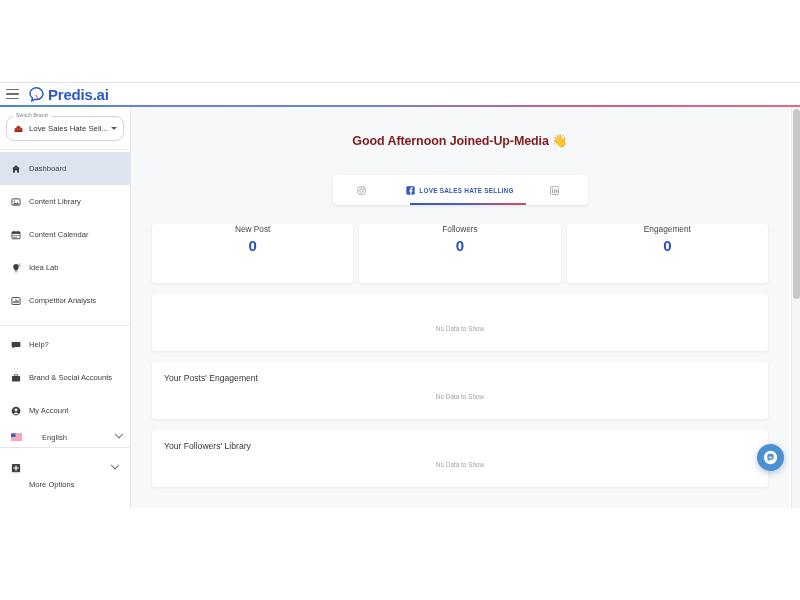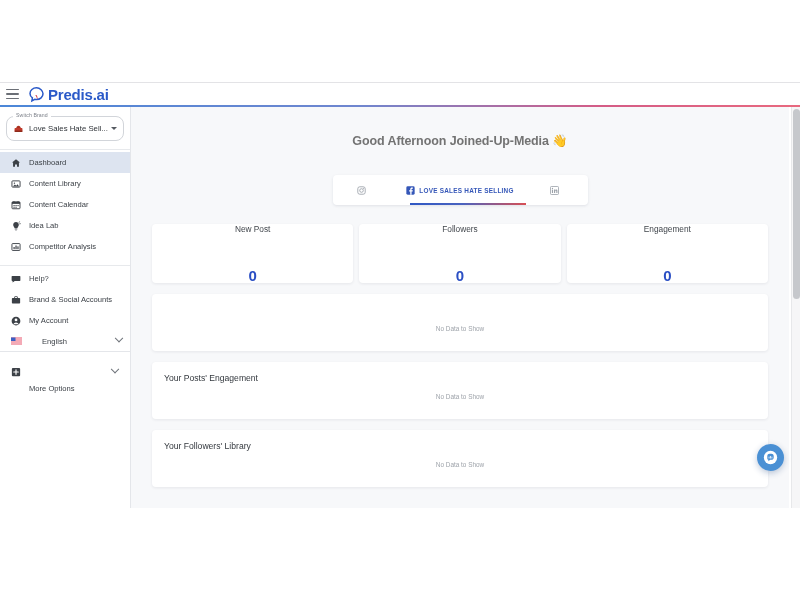--- a/index.html
+++ b/index.html
@@ -111,21 +111,21 @@
     border-left: 3px solid transparent;
     border-right: 3px solid transparent;
     border-top: 3.4px solid #555a61;
     flex: 0 0 auto;
   }
 
   .nav-sep { height: 1px; background: #e7e9ec; margin: 8px 0 0 0; }
   .nav-group { padding-top: 2px; }
 
   .nav-item {
-    height: 21px;
+    height: 33px;
     display: flex;
     align-items: center;
     padding-left: 11px;
     gap: 8px;
     cursor: pointer;
     font-size: 7.6px;
     color: #3c4147;
   }
   .nav-item.active { background: #dde4f0; }
   .nav-item .nico { width: 10px; height: 10px; flex: 0 0 auto; display:block; }
@@ -164,21 +164,21 @@
     width: 658px;
     height: 402px;
     background: #f7f8fa;
     overflow: hidden;
   }
 
   #greeting {
     text-align: center;
     font-size: 12.5px;
     font-weight: 600;
-    color: #737373;
+    color: #7f1d1d;
     padding-top: 26px;
     letter-spacing: -0.1px;
   }
 
   
   #tabbar {
     width: 255px;
     height: 30px;
     margin: 27px auto 0 auto;
     background: #ffffff;
@@ -221,21 +221,21 @@
   }
   .stat-card {
     flex: 1;
     background: #ffffff;
     border-radius: 4px;
     box-shadow: 0 1px 3px rgba(22,30,55,0.08);
     height: 59px;
     display: flex;
     flex-direction: column;
     align-items: center;
-    justify-content: space-between;
+    justify-content: flex-start;
     gap: 4px;
   }
   .stat-label { font-size: 8.3px; color: #41464c; }
   .stat-value { font-size: 15px; font-weight: 700; color: #2b4fc4; line-height: 1; }
 
   
   .panel {
     background: #ffffff;
     border-radius: 4px;
     box-shadow: 0 1px 3px rgba(22,30,55,0.08);

